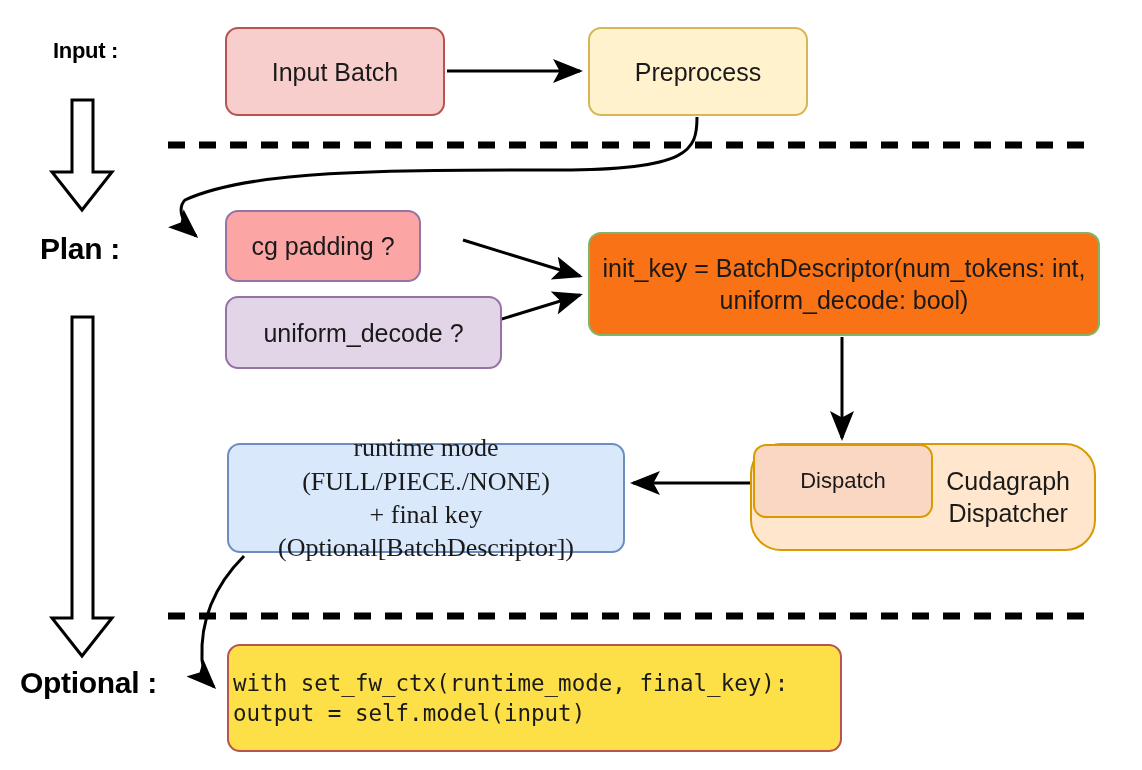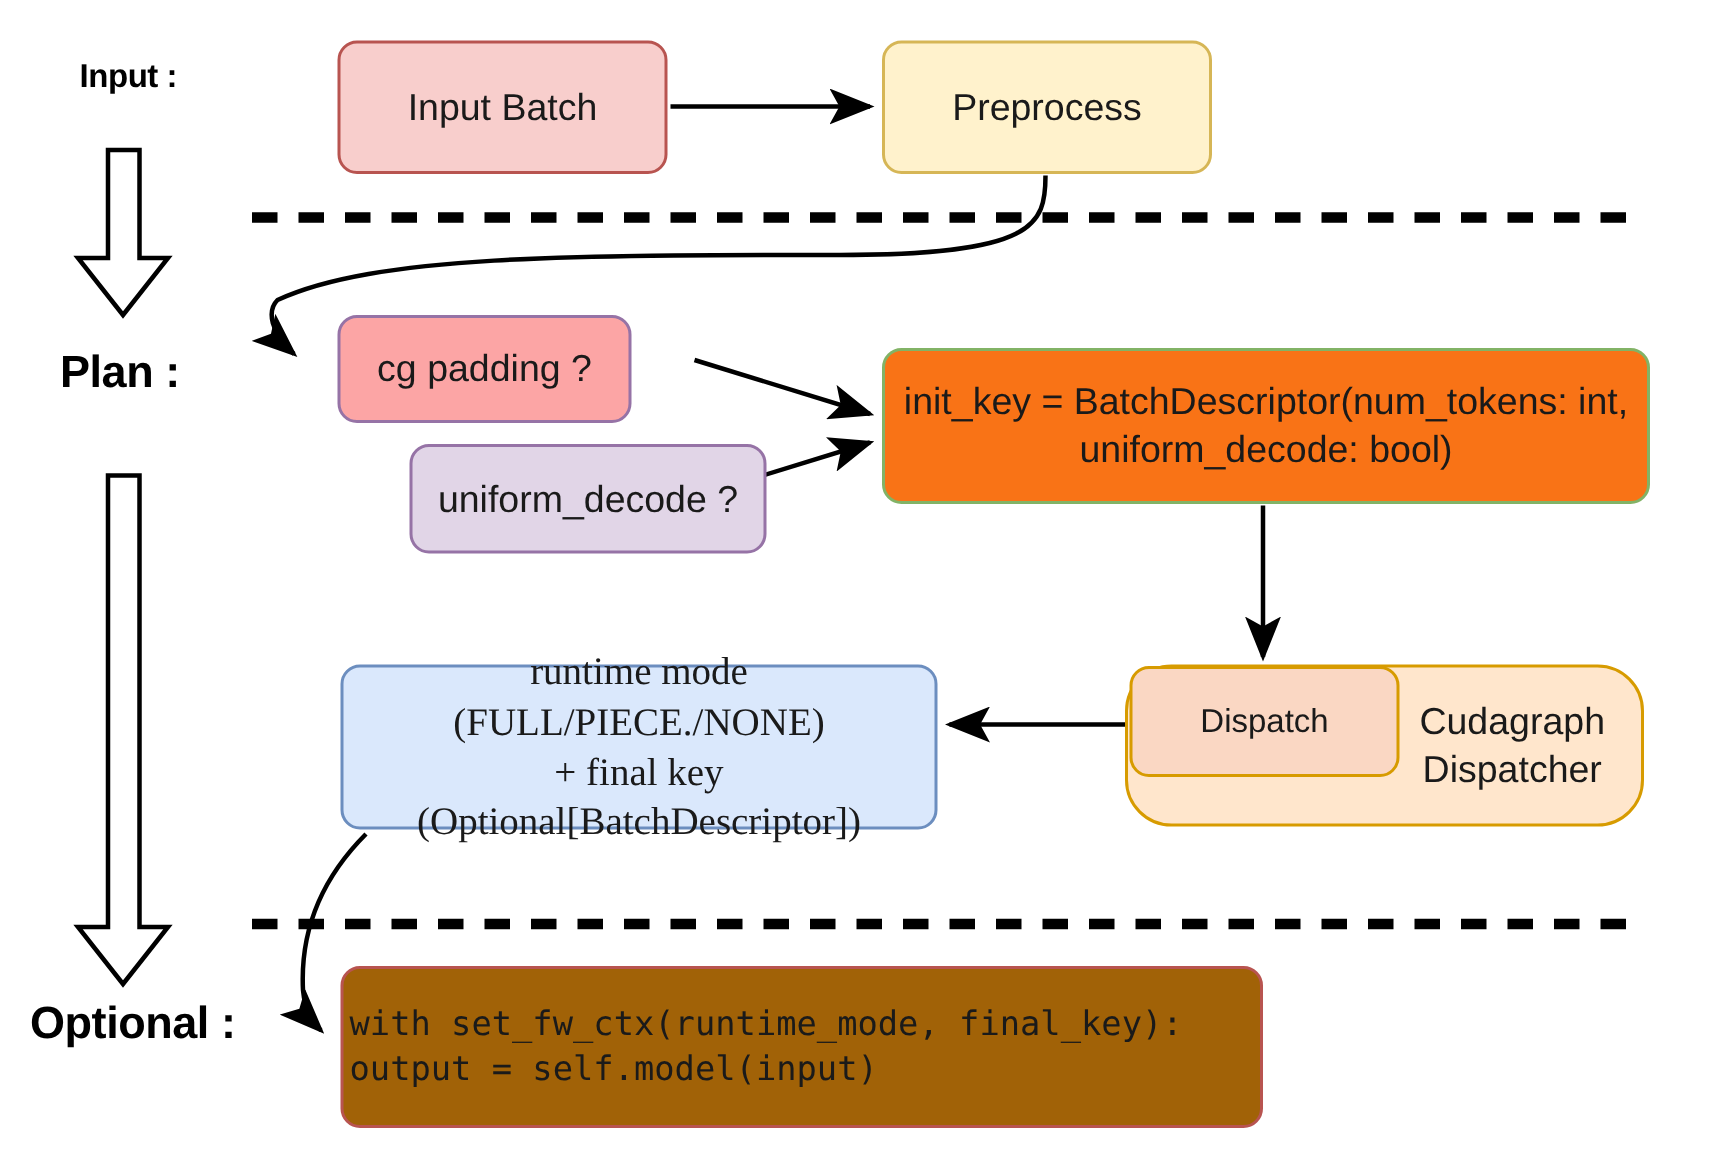--- a/index.html
+++ b/index.html
@@ -64,24 +64,23 @@
     background: #ffe6cc00; border-color: #d6b656;
     background-color: #fff2cc;
     font-size: 25px;
   }
   #node-cg-padding {
     left: 225px; top: 210px; width: 196px; height: 72px;
     background: #fca5a5; border-color: #9673a6;
     font-size: 25px;
   }
   #node-uniform-decode {
-    left: 225px; top: 296px; width: 238px; height: 73px;
+    left: 225px; top: 296px; width: 277px; height: 73px;
     background: #e1d5e7; border-color: #9673a6;
     font-size: 25px;
-    margin-left: 48px;
   }
   #node-init-key {
     left: 588px; top: 232px; width: 512px; height: 104px;
     background: #f97316; border-color: #82b366;
     font-size: 25px;
   }
   #node-cudagraph-dispatcher {
     left: 750px; top: 443px; width: 346px; height: 108px;
     background: #ffe6cc; border-color: #d79b00;
     font-size: 25px;
@@ -96,21 +95,21 @@
     font-size: 22px;
   }
   #node-runtime-mode {
     left: 227px; top: 443px; width: 398px; height: 110px;
     background: #dae8fc; border-color: #6c8ebf;
     font-size: 26px;
     font-family: Liberation Serif, serif;
   }
   #node-execute-code {
     left: 227px; top: 644px; width: 615px; height: 108px;
-    background: #a16207; border-color: #b85450;
+    background: #fde047; border-color: #b85450;
     font-family: "DejaVu Sans Mono", "Liberation Mono", monospace;
     font-size: 22.5px;
     letter-spacing: 0px;
     justify-content: flex-start;
     align-items: center;
     padding-left: 4px;
     text-align: left;
     line-height: 1.35;
   }
 </style>

